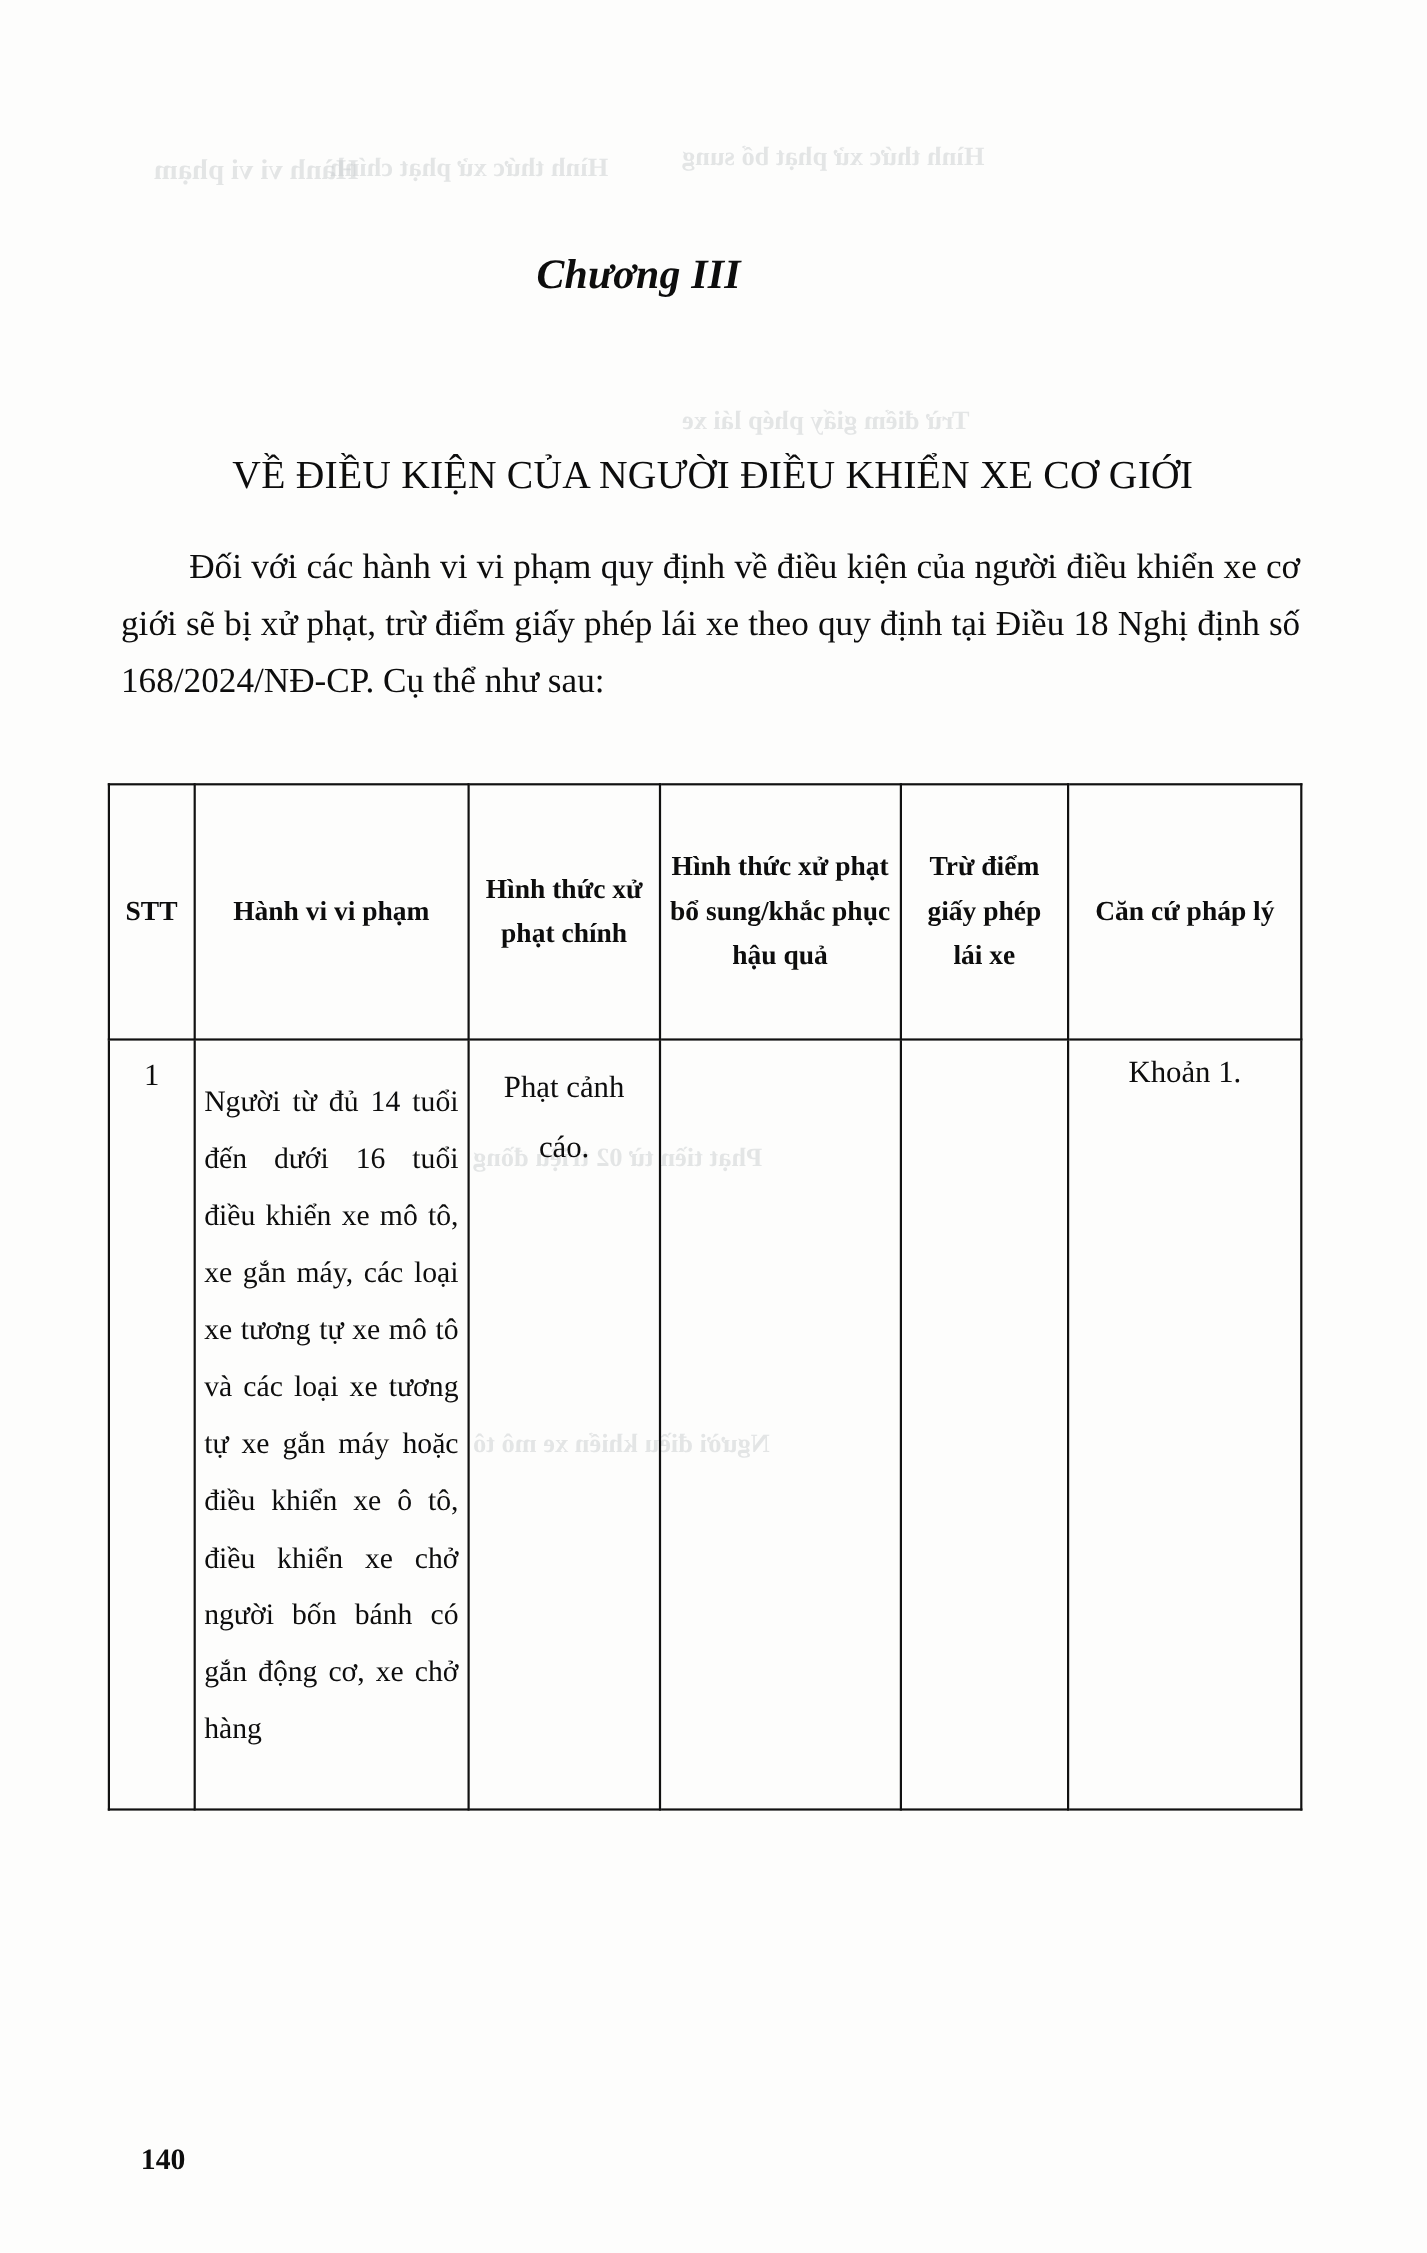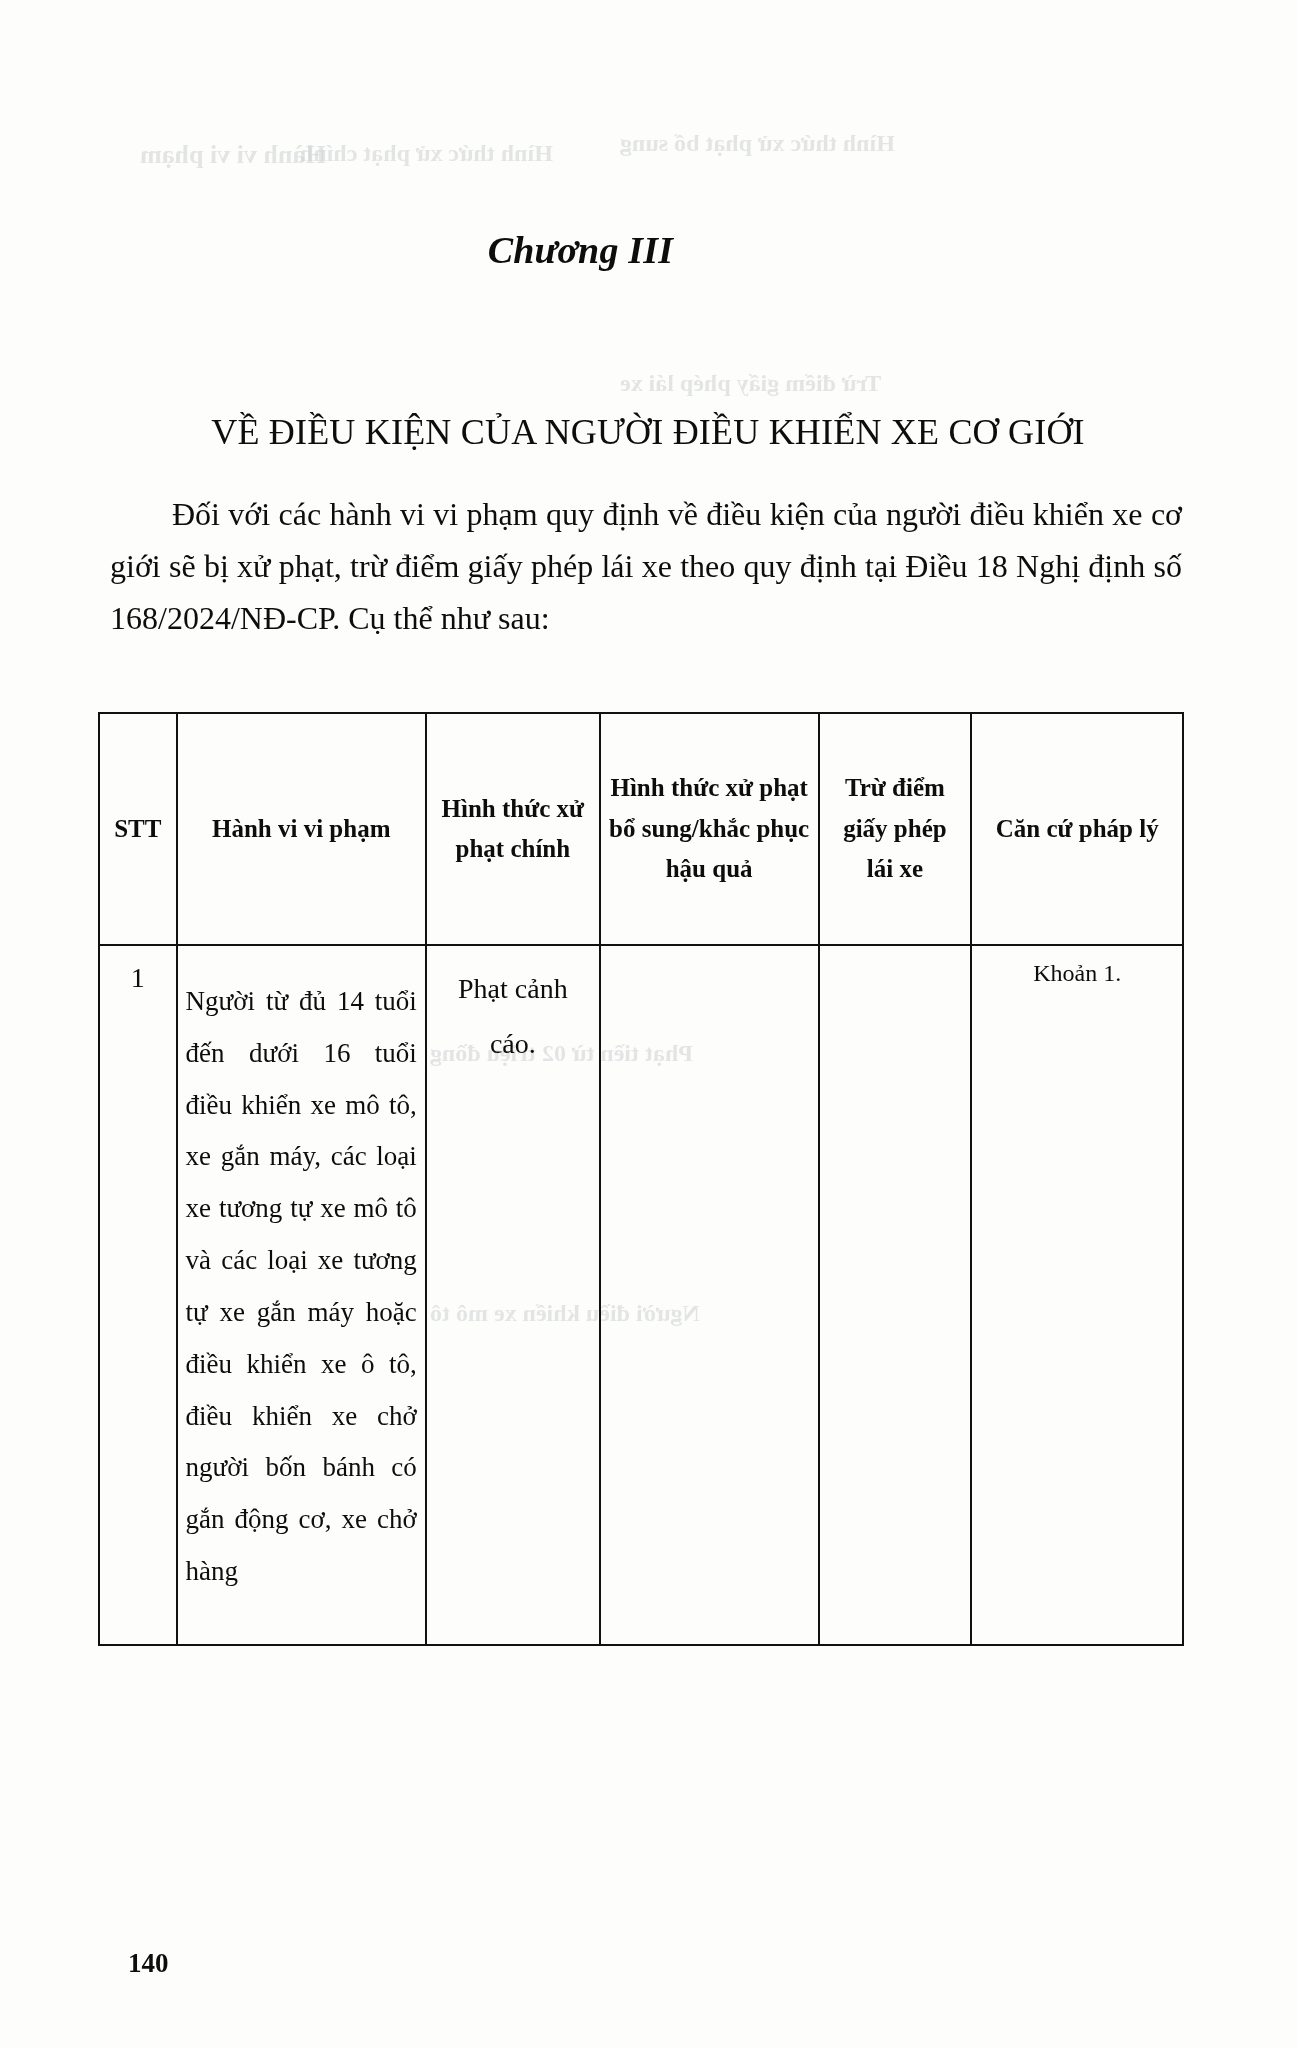--- a/index.html
+++ b/index.html
@@ -141,21 +141,21 @@
     text-align: center;
     padding-top: 16px;
   }
 
   .penalty-table td.cell-extra,
   .penalty-table td.cell-points {
     font-size: 27px;
   }
 
   .penalty-table td.cell-legal {
-    font-size: 24px;
+    font-size: 28px;
     text-align: center;
     padding-top: 14px;
   }
 
   .row-tall { height: 700px; }
 
   
   .page-number {
     position: absolute;
     left: 128px;

